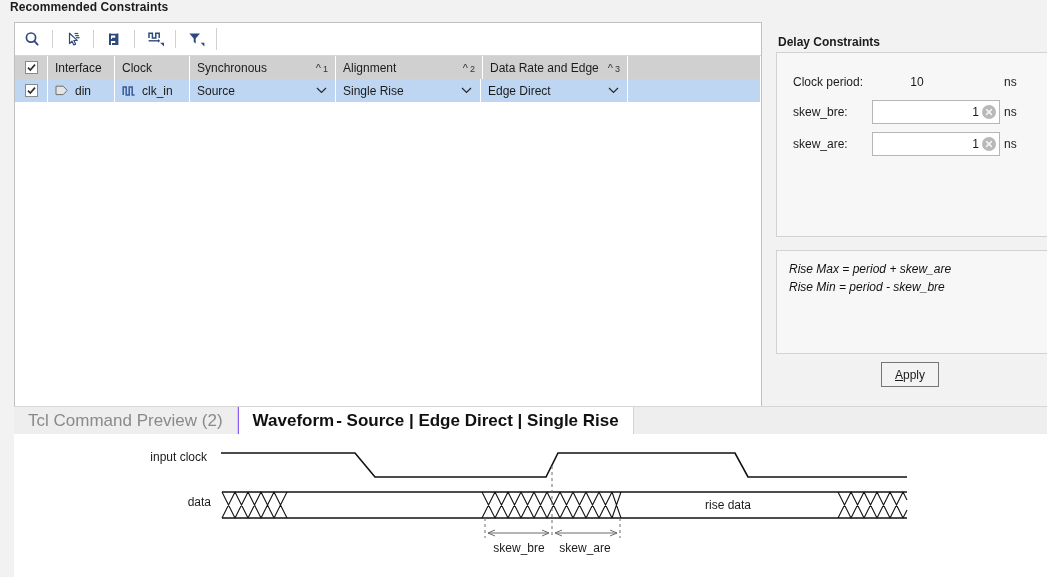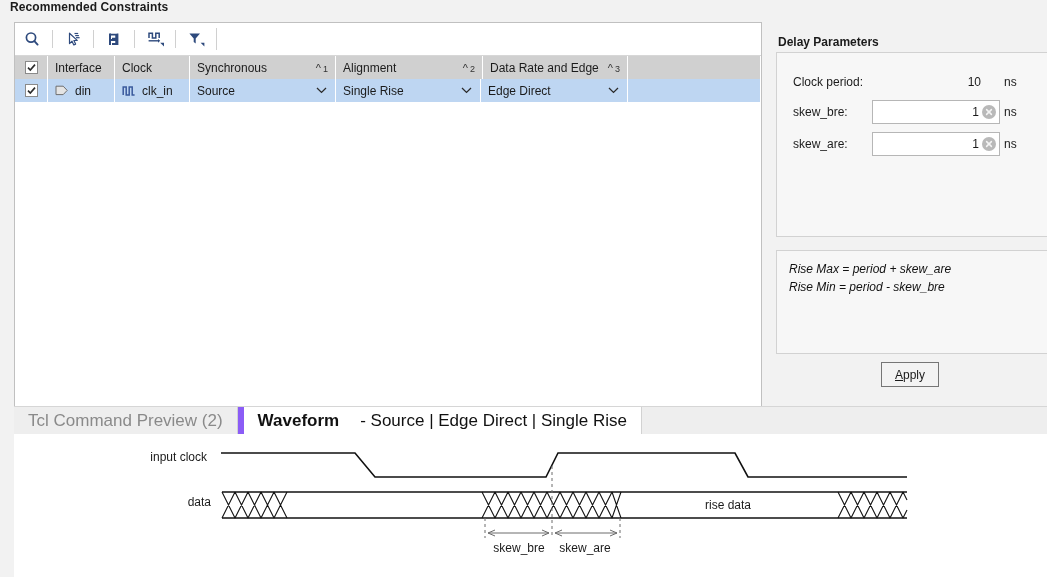--- a/index.html
+++ b/index.html
@@ -91,21 +91,21 @@
     position: absolute; left: 778px; top: 35px;
     font-size: 12px; font-weight: bold; color: #1b1b1b;
   }
   .dp-box {
     position: absolute; left: 776px; top: 52px; width: 271px; height: 185px;
     background: #f7f7f7; border: 1px solid #d2d2d2; border-right: none;
     box-sizing: border-box;
   }
   .dp-row { position: absolute; left: 0; width: 100%; height: 22px; display: flex; align-items: center; }
   .dp-label { position: absolute; left: 16px; font-size: 12px; color: #1b1b1b; }
-  .dp-static-val { position: absolute; left: 116px; width: 88px; text-align: right; font-size: 12px; }
+  .dp-static-val { position: absolute; left: 96px; width: 88px; text-align: center; font-size: 12px; }
   .dp-unit { position: absolute; left: 227px; font-size: 12px; color: #1b1b1b; }
   .dp-input {
     position: absolute; left: 95px; width: 128px; height: 24px;
     background: #ffffff; border: 1px solid #b6b6b6; box-sizing: border-box;
     display: flex; align-items: center; justify-content: flex-end;
     padding-right: 3px;
   }
   .dp-input input {
     border: none; outline: none; background: transparent;
     text-align: right; font-family: "Liberation Sans", sans-serif;
@@ -142,24 +142,24 @@
   }
   .tab {
     display: flex; align-items: center; padding: 0 14px;
     font-size: 17px; color: #8a8a8a; cursor: pointer;
     border-right: 1px solid #d2d2d2; box-sizing: border-box;
     white-space: nowrap;
   }
   .tab.active {
     background: #ffffff; color: #111111;
     border-right: 1px solid #d2d2d2;
-    border-left: 6px solid #8b5cf6;
+    border-left: 1px solid #8b5cf6;
   }
   .tab.active .tab-strong { font-weight: bold; }
-  .tab-rest { margin-left: 21px; }
+  .tab-rest { margin-left: 2px; font-weight: bold; }
   .tab-filler { flex: 1; border-right: none; }
 
   .wave-area {
     position: absolute; left: 14px; top: 434px; width: 1033px; height: 143px;
     background: #ffffff; box-sizing: border-box;
   }
   .wave-svg { display: block; }
 </style>
 </head>
 <body>
@@ -298,21 +298,21 @@
                 <path d="M1 1.2 L5.5 5.6 L10 1.2" fill="none" stroke="#2b2b2b" stroke-width="1.3"></path>
               </svg>
           </span>
         </div>
         <div class="cell c-rest"></div>
       </div>
 
     </div>
   </div>
 
-  <div class="dp-title">Delay Parameters</div>
+  <div class="dp-title">Delay Constraints</div>
 
   <div class="dp-box">
 
     <div class="dp-row" style="top:18px;">
       <span class="dp-label">Clock period:</span>
       <span class="dp-static-val">10</span>
       <span class="dp-unit">ns</span>
     </div>
 
     <div class="dp-row" style="top:48px;">

